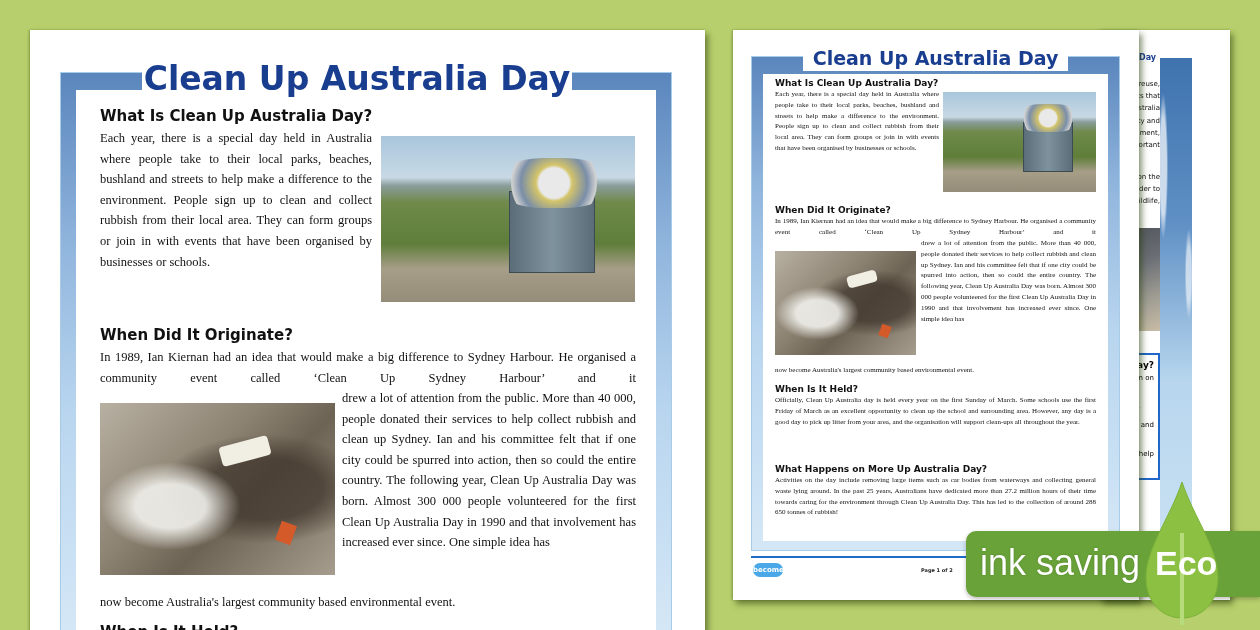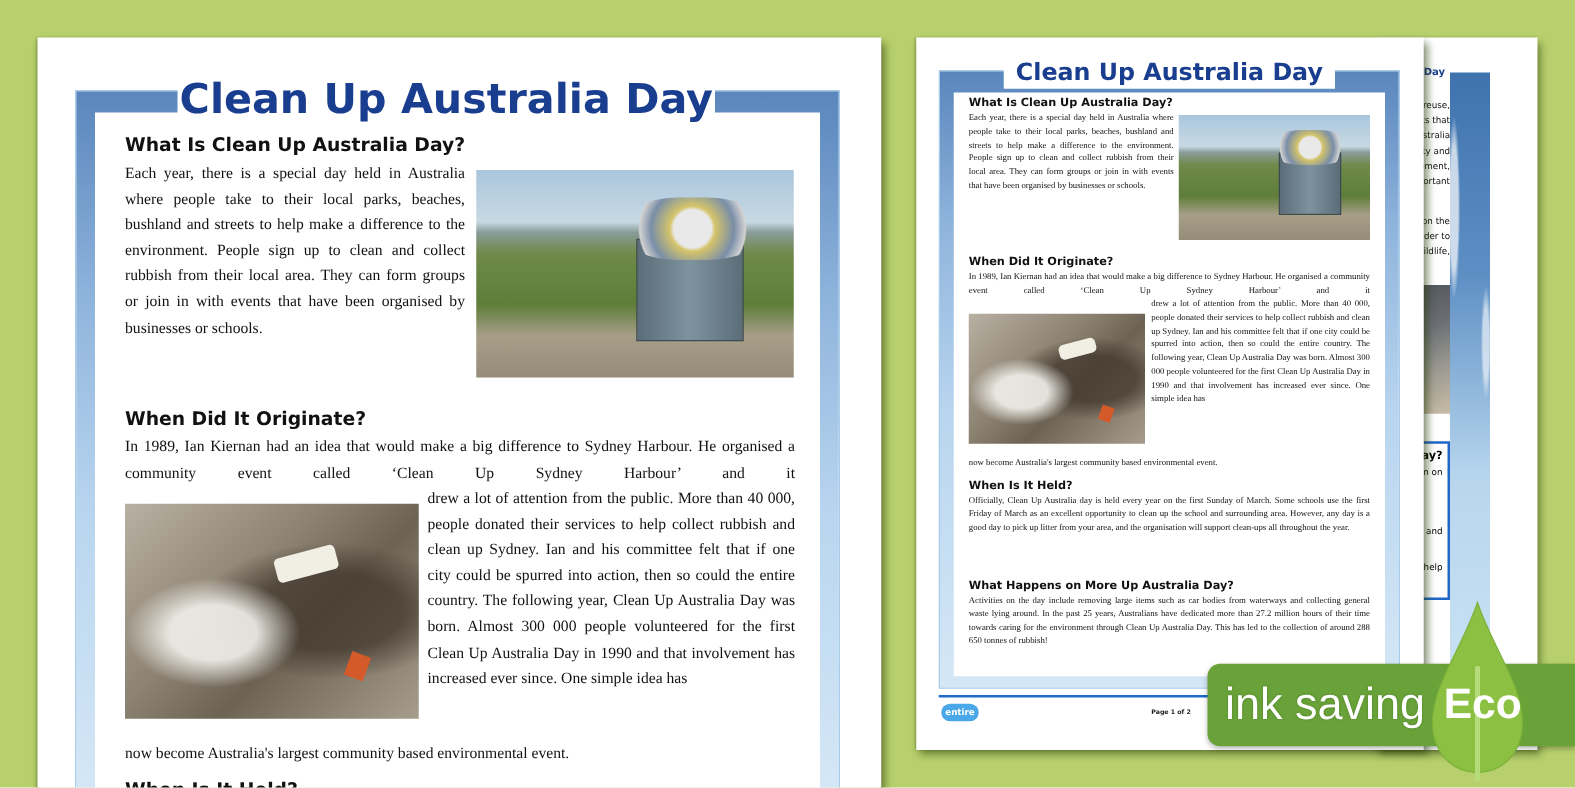--- a/index.html
+++ b/index.html
@@ -149,21 +149,21 @@
   <div class="p" style="left:188px; top:208px; width:175px; font-size:7px; line-height:10.8px;">drew a lot of attention from the public. More than 40 000, people donated their services to help collect rubbish and clean up Sydney. Ian and his committee felt that if one city could be spurred into action, then so could the entire country. The following year, Clean Up Australia Day was born. Almost 300 000 people volunteered for the first Clean Up Australia Day in 1990 and that involvement has increased ever since. One simple idea has</div>
   <div class="p" style="left:42px; top:335px; width:321px; font-size:7px; line-height:10.8px;">now become Australia's largest community based environmental event.</div>
 
   <div class="h" style="left:42px; top:354px; font-size:9px;">When Is It Held?</div>
   <div class="p" style="left:42px; top:365px; width:321px; font-size:7px; line-height:10.8px;">Officially, Clean Up Australia day is held every year on the first Sunday of March. Some schools use the first Friday of March as an excellent opportunity to clean up the school and surrounding area. However, any day is a good day to pick up litter from your area, and the organisation will support clean-ups all throughout the year.</div>
 
   <div class="h" style="left:42px; top:434px; font-size:9px;">What Happens on More Up Australia Day?</div>
   <div class="p" style="left:42px; top:445px; width:321px; font-size:7px; line-height:10.8px;">Activities on the day include removing large items such as car bodies from waterways and collecting general waste lying around. In the past 25 years, Australians have dedicated more than 27.2 million hours of their time towards caring for the environment through Clean Up Australia Day. This has led to the collection of around 288 650 tonnes of rubbish!</div>
 
   <div class="footer-line" style="left:18px; top:526px; width:369px;"></div>
-  <div class="twinkl" style="left:20px; top:533px; width:30px; height:14px;">entire</div>
+  <div class="twinkl" style="left:20px; top:533px; width:30px; height:14px;">become</div>
   <div class="page-num" style="left:188px; top:537px;">Page 1 of 2</div>
 </div>
 
 <div class="page" style="left:30px; top:30px; width:675px; height:610px;">
   <div style="position:absolute; left:30px; top:42px; width:612px; height:560px; background:linear-gradient(180deg,#5a86bd 0%,#8fb4dc 30%,#b8d5ef 60%,#d4e7f6 100%); border:1px solid #a8cbe8;"></div>
   <div style="position:absolute; left:46px; top:60px; width:580px; height:560px; background:#fff;"></div>
   <div class="title" style="left:112px; top:27px; width:430px; font-size:33px; line-height:44px;">Clean Up Australia Day</div>
 
   <div class="h" style="left:70px; top:77px; font-size:15px;">What Is Clean Up Australia Day?</div>
   <div class="p" style="left:70px; top:98px; width:272px; font-size:12.5px; line-height:20.6px;">Each year, there is a special day held in Australia where people take to their local parks, beaches, bushland and streets to help make a difference to the environment. People sign up to clean and collect rubbish from their local area. They can form groups or join in with events that have been organised by businesses or schools.</div>

